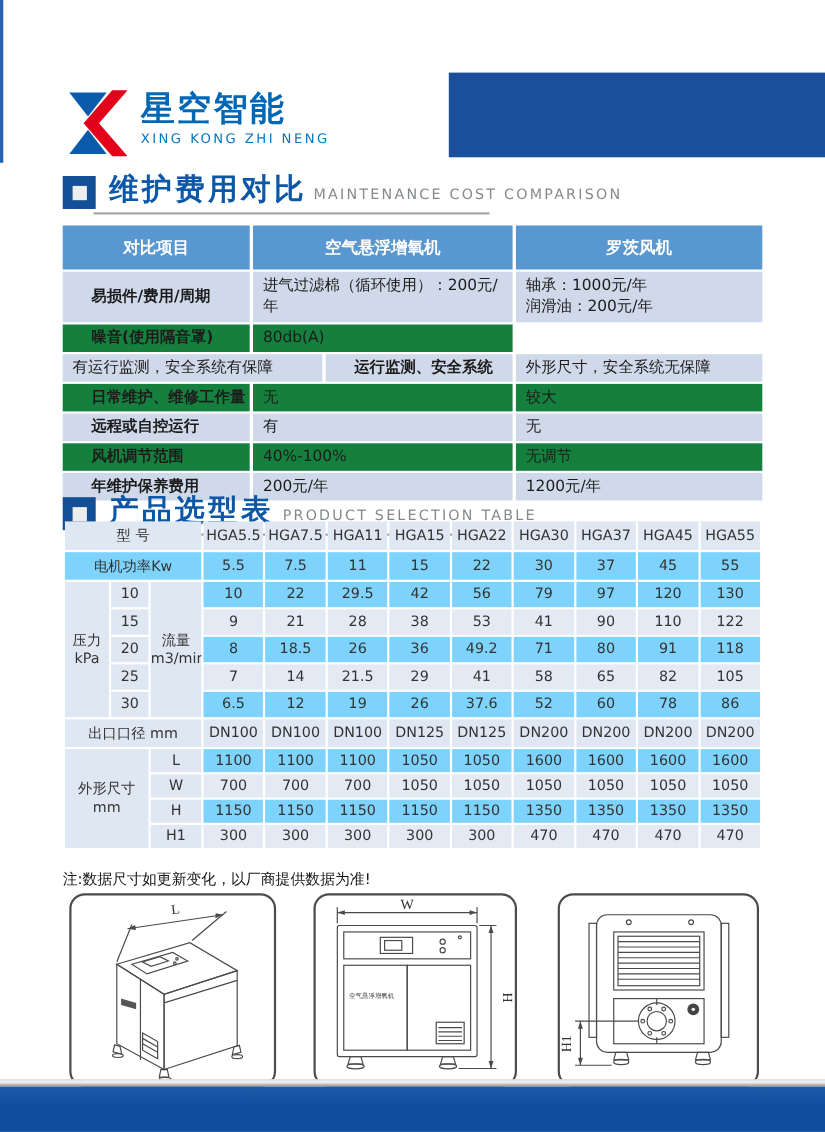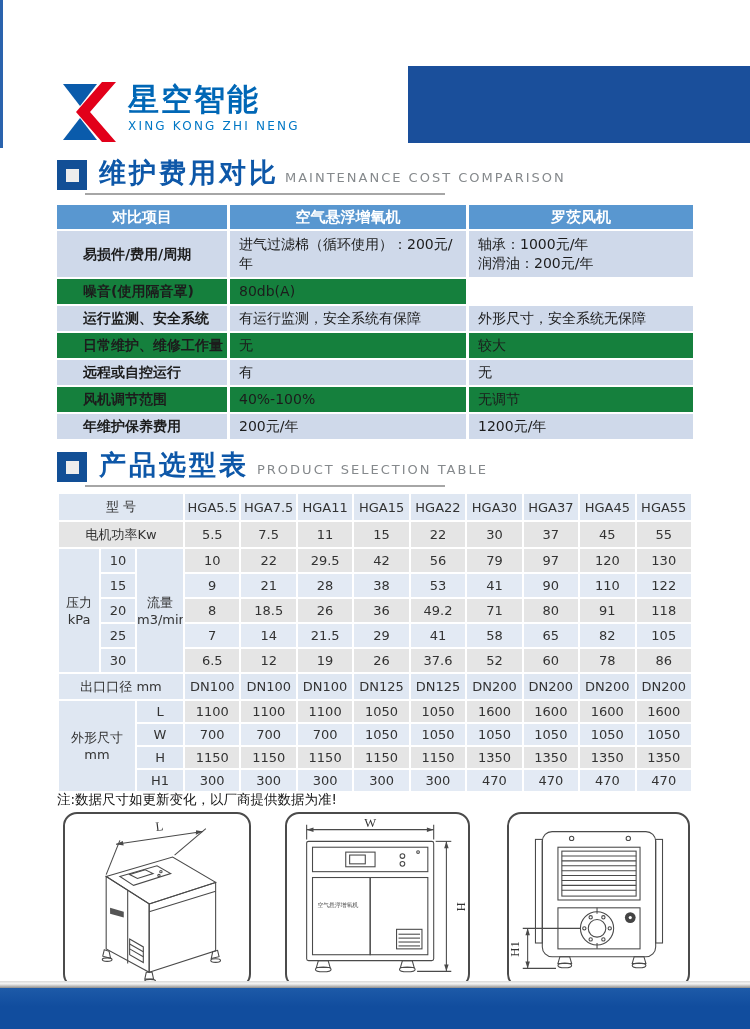--- a/index.html
+++ b/index.html
@@ -29,34 +29,34 @@
 
   
   .ct{left:57px;top:205px;width:636px;}
   .ct-head,.ct-row{display:flex;gap:3px;}
   .ct-row{margin-top:2px;}
   .ct-cell{display:flex;align-items:center;font-size:14px;color:#1c1c1c;
            white-space:pre-line;line-height:19px;box-sizing:border-box;}
   .c1{width:170px;padding-left:26px;}
   .c2{width:236px;padding-left:9px;}
   .c3{flex:1;padding-left:9px;}
-  .ct-head .ct-cell{height:24px;background:#5997d0;color:#fff;font-weight:bold;font-size:15px;
+  .ct-head .ct-cell{height:40px;background:#5997d0;color:#fff;font-weight:bold;font-size:15px;
                     justify-content:center;padding-left:0;}
   .ct-row .ct-cell{height:25px;}
   .ct-row.tall .ct-cell{height:46px;}
   .ct-row .c1{font-weight:bold;}
   .dk .ct-cell{background:#cfd9ea;}
   .lt .ct-cell{background:#15803d;}
 
   
-  .sel{left:57px;top:492px;width:636px;border-collapse:separate;border-spacing:2px;table-layout:fixed;}
+  .sel{left:57px;top:472px;width:636px;border-collapse:separate;border-spacing:2px;table-layout:fixed;}
   .sel td{text-align:center;font-size:13px;color:#333;padding:0;overflow:hidden;}
   .sel .pre{white-space:pre-line;line-height:17px;}
   .sel .lbl{background:#dfe7f2;}
-  .sel .lt2{background:#e5e5e5;}
+  .sel .lt2{background:#7dd3fc;}
   .sel .alt{background:#e3eaf4;}
   .r-model td{height:26px;}
   .r-power td{height:25px;}
   .r-p td{height:23px;}
   .r-outlet td{height:25px;}
   .r-d td{height:21px;}
 
   .note{left:57px;top:791px;font-size:13.5px;color:#141414;}
 
   
@@ -113,22 +113,22 @@
           <div class="ct-cell c1">易损件/费用/周期</div>
           <div class="ct-cell c2">进气过滤棉（循环使用）：200元/年</div>
           <div class="ct-cell c3">轴承：1000元/年
 润滑油：200元/年</div>
         </div>
         <div class="ct-row lt">
           <div class="ct-cell c1">噪音(使用隔音罩)</div>
           <div class="ct-cell c2">80db(A)</div>
         </div>
         <div class="ct-row dk">
+          <div class="ct-cell c2">有运行监测，安全系统有保障</div>
           <div class="ct-cell c1">运行监测、安全系统</div>
-          <div class="ct-cell c2">有运行监测，安全系统有保障</div>
           <div class="ct-cell c3">外形尺寸，安全系统无保障</div>
         </div>
         <div class="ct-row lt">
           <div class="ct-cell c1">日常维护、维修工作量</div>
           <div class="ct-cell c2">无</div>
           <div class="ct-cell c3">较大</div>
         </div>
         <div class="ct-row dk">
           <div class="ct-cell c1">远程或自控运行</div>
           <div class="ct-cell c2">有</div>

